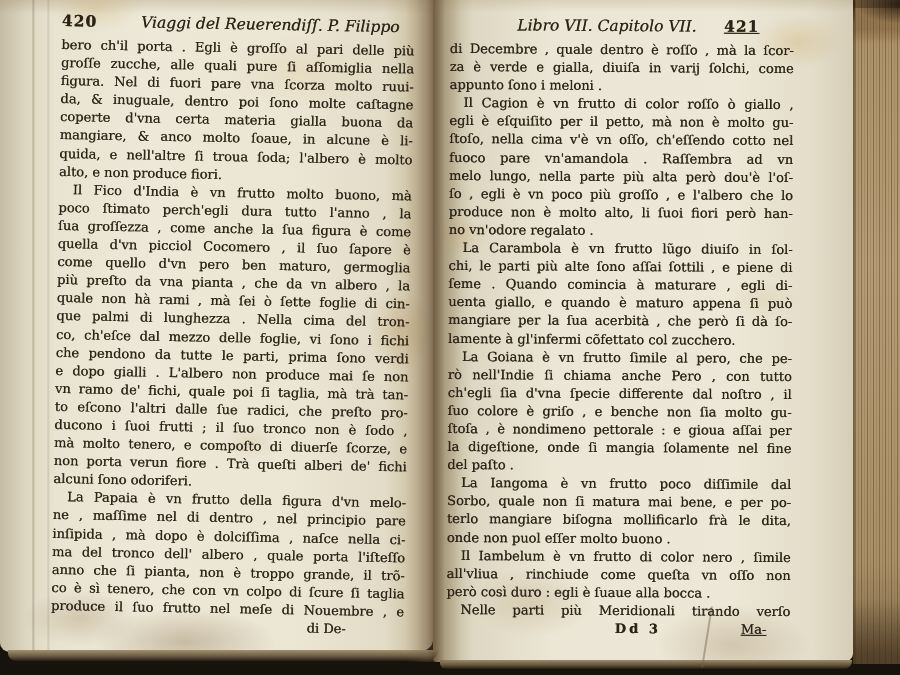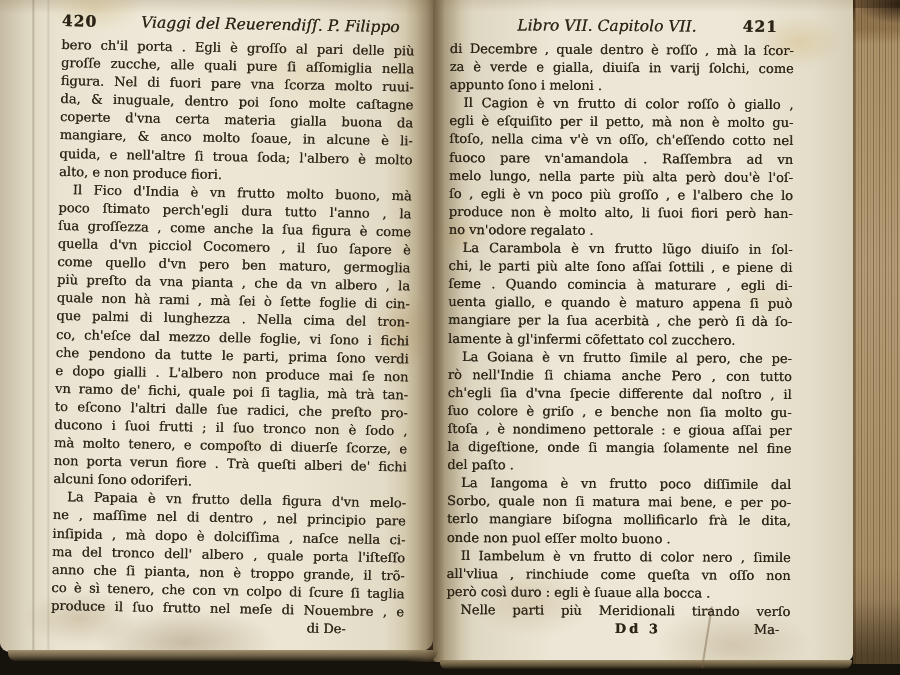--- a/index.html
+++ b/index.html
@@ -80,35 +80,35 @@
 
   
   .textblock{position:absolute;color:#2b2316;text-shadow:.35px 0 0 rgba(43,35,22,.75);}
   .text-left {left:62px; top:11px; width:353px; transform:rotate(1.05deg);  transform-origin:top left;}
   .text-right{left:450px;top:15px; width:344px; transform:rotate(0.35deg); transform-origin:top left;}
 
   .phead{display:flex;align-items:baseline;height:23px;font-size:15.5px;}
   .pnum{font-weight:bold;letter-spacing:1px;}
   .phead .ptitle{flex:1;text-align:center;font-style:italic;}
   .phead-left .pnum{width:64px;}
-  .phead-right .pnum{width:54px;text-align:right;padding-right:16px;}
+  .phead-right .pnum{width:54px;padding-right:16px;text-decoration:underline;}
   .phead-right{padding-left:40px;}
 
   .lines{margin-top:2px;}
   .tline{
     font-size:13px;line-height:18.1px;height:18.1px;white-space:nowrap;
     text-align:justify;text-align-last:justify;
   }
   .tline.ind{text-indent:14px;}
   .tline.pend{text-align-last:left;}
 
   .cwline{font-size:13px;line-height:18.1px;height:18.1px;text-align:right;padding-right:58px;}
   .sigline{position:relative;font-size:13px;line-height:18.1px;height:18.1px;}
   .sig{position:absolute;left:49%;letter-spacing:3px;font-weight:bold;}
-  .cw-right{position:absolute;right:11px;}
+  .cw-right{position:absolute;right:24px;text-decoration:underline;}
 </style>
 </head>
 <body>
 
 <div class="book">
 
   <div class="page-left"></div>
   <div class="page-right"></div>
   <div class="under-left"></div>
   <div class="under-right"></div>

